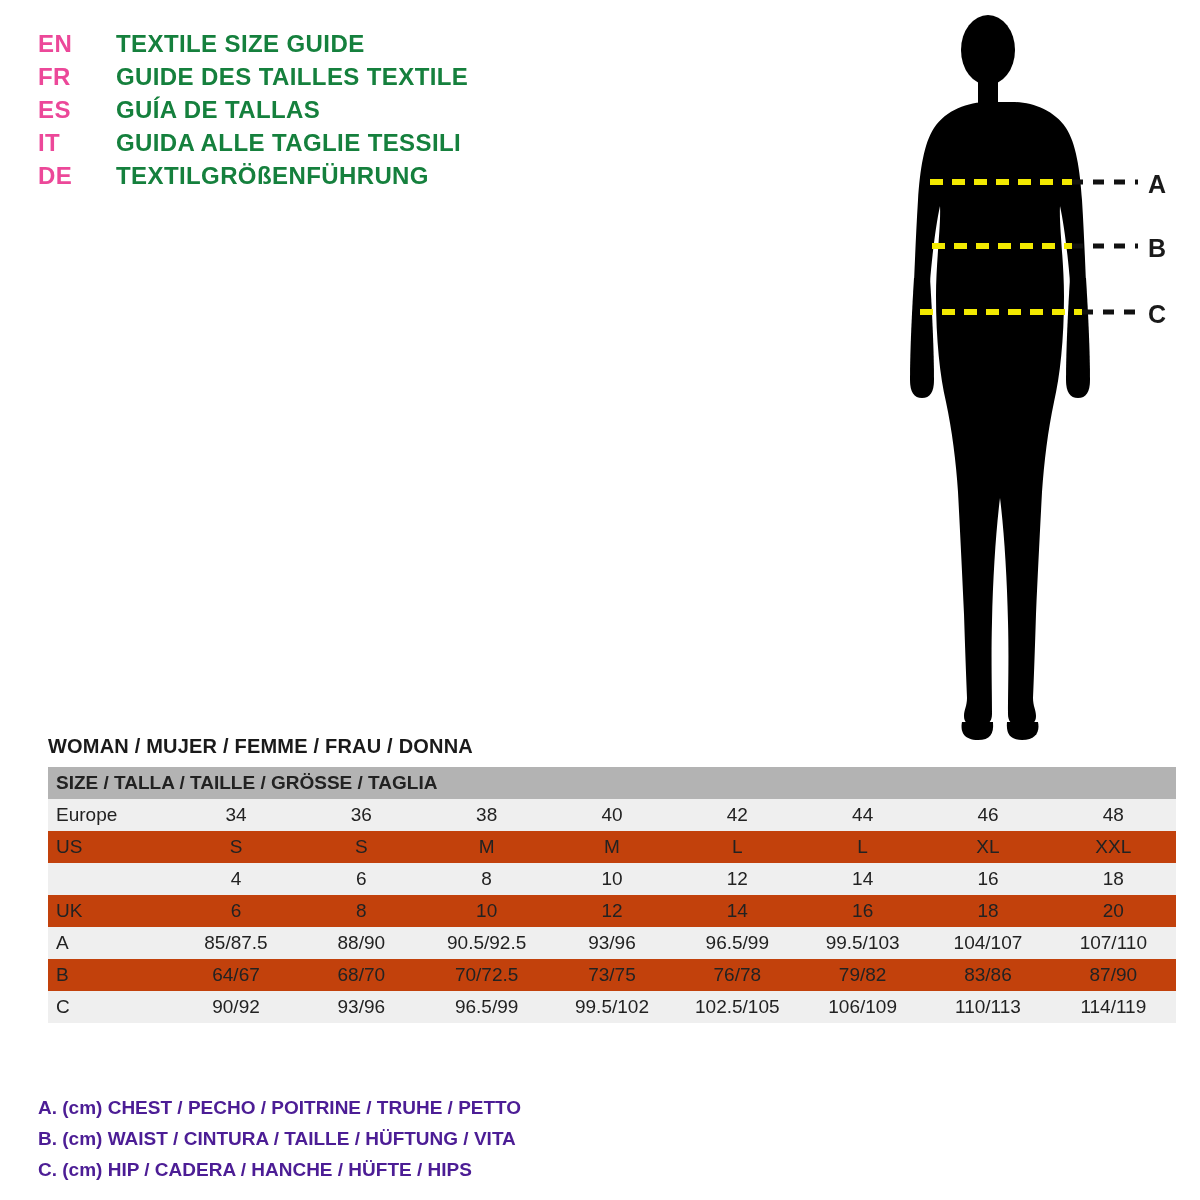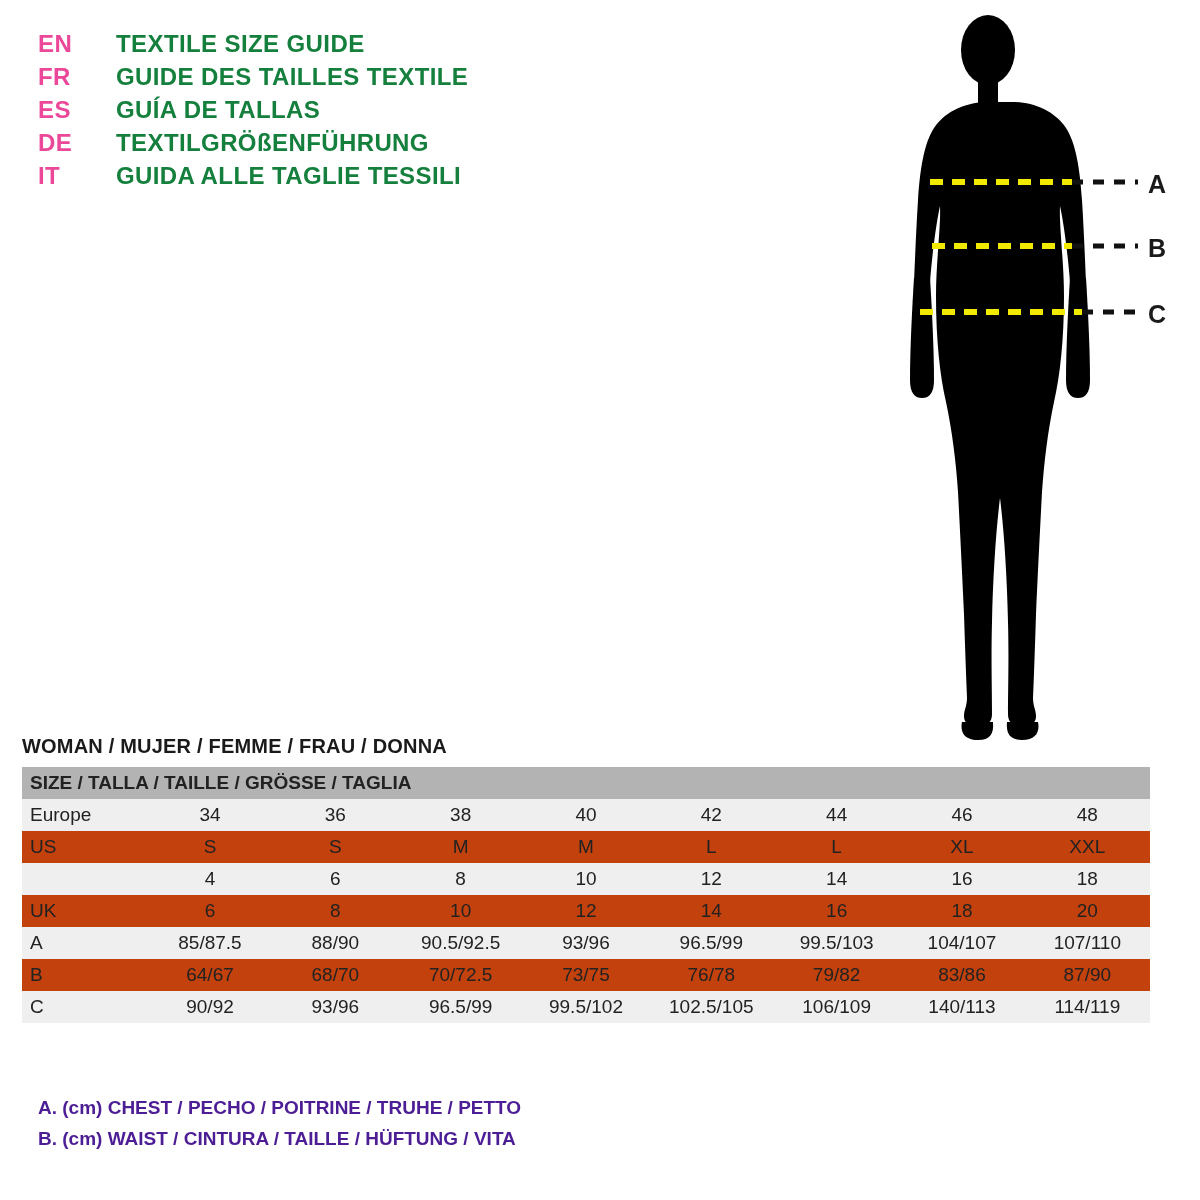--- a/index.html
+++ b/index.html
@@ -59,21 +59,21 @@
   .marker-label {
     position: absolute;
     font-size: 25px;
     font-weight: 700;
     color: #1a1a1a;
   }
 
   
   #table-section {
     position: absolute;
-    left: 22px;
+    left: 48px;
     top: 735px;
     width: 1128px;
   }
   #table-caption {
     font-size: 20px;
     font-weight: 700;
     letter-spacing: 0.2px;
     margin-bottom: 9px;
     color: #1a1a1a;
   }
@@ -132,26 +132,26 @@
   </div>
   <div class="title-row">
     <span class="title-lang">FR</span>
     <span class="title-text">GUIDE DES TAILLES TEXTILE</span>
   </div>
   <div class="title-row">
     <span class="title-lang">ES</span>
     <span class="title-text">GUÍA DE TALLAS</span>
   </div>
   <div class="title-row">
+    <span class="title-lang">IT</span>
+    <span class="title-text">GUIDA ALLE TAGLIE TESSILI</span>
+  </div>
+  <div class="title-row">
     <span class="title-lang">DE</span>
     <span class="title-text">TEXTILGRÖßENFÜHRUNG</span>
-  </div>
-  <div class="title-row">
-    <span class="title-lang">IT</span>
-    <span class="title-text">GUIDA ALLE TAGLIE TESSILI</span>
   </div>
 </div>
 
 <div id="figure-area">
   <svg id="figure-svg" width="330" height="740" viewBox="0 0 330 740">
 
     <g fill="#000000">
 
       <ellipse cx="128" cy="40" rx="27" ry="35"></ellipse>
 
@@ -288,23 +288,24 @@
         <td class="val">87/90</td>
       </tr>
       <tr class="odd">
         <td class="rowlabel">C</td>
         <td class="val">90/92</td>
         <td class="val">93/96</td>
         <td class="val">96.5/99</td>
         <td class="val">99.5/102</td>
         <td class="val">102.5/105</td>
         <td class="val">106/109</td>
-        <td class="val">140/113</td>
+        <td class="val">110/113</td>
         <td class="val">114/119</td>
       </tr>
     </tbody>
   </table>
 </div>
 
 <div id="footnotes">
   <div class="footnote">A. (cm) CHEST / PECHO / POITRINE / TRUHE / PETTO</div>
   <div class="footnote">B. (cm) WAIST / CINTURA / TAILLE / HÜFTUNG / VITA</div>
+  <div class="footnote">C. (cm) HIP / CADERA / HANCHE / HÜFTE / HIPS</div>
 </div>
 
 </body></html>

